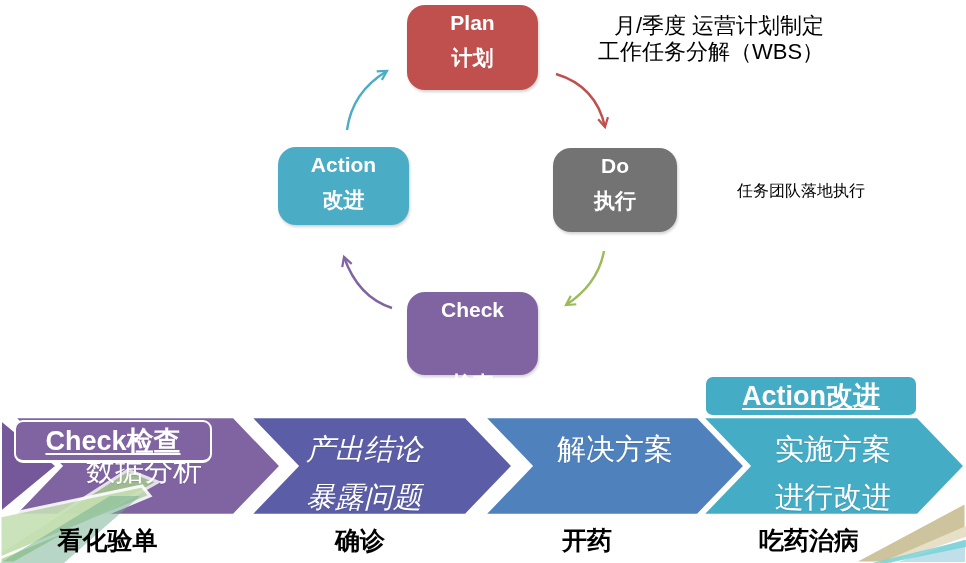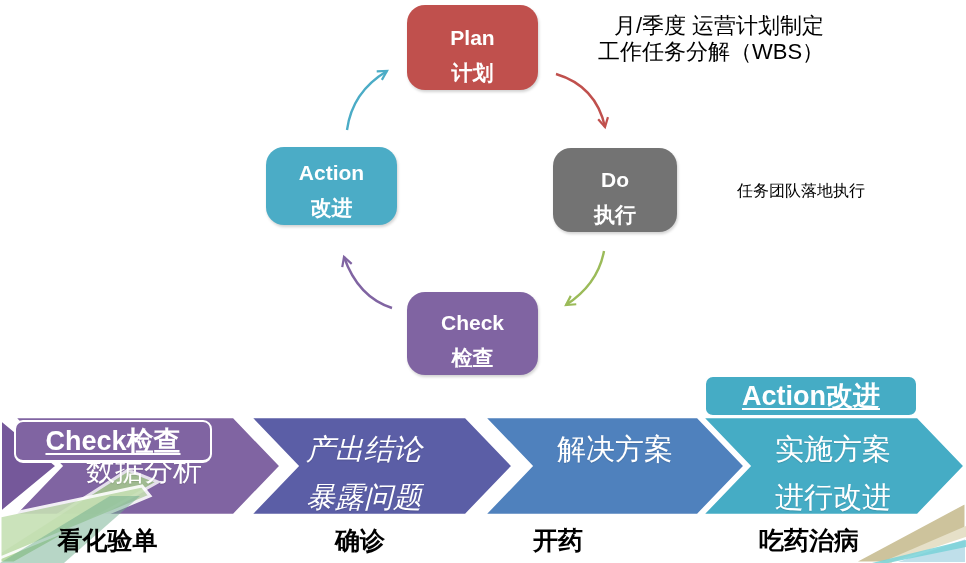--- a/index.html
+++ b/index.html
@@ -14,30 +14,30 @@
   }
   
   .pdca-box {
     position: absolute;
     border-radius: 18px;
     color: #ffffff;
     font-weight: bold;
     display: flex;
     flex-direction: column;
     align-items: center;
-    justify-content: flex-end;
+    justify-content: flex-start;
     text-align: center;
     box-shadow: 1px 2px 3px rgba(0,0,0,0.18);
     font-size: 21px;
     line-height: 35px;
   }
   #box-plan   { left: 407px; top: 5px;   width: 131px; height: 85px; }
   #box-do     { left: 553px; top: 148px; width: 124px; height: 84px; }
   #box-action { left: 266px; top: 147px; width: 131px; height: 78px; }
-  #box-check  { left: 407px; top: 292px; width: 131px; height: 83px; }
+  #box-check  { left: 407px; top: 292px; width: 131px; height: 83px; gap: 39px; }
 
   
   #cycle-arrows { position: absolute; left: 0; top: 0; width: 966px; height: 563px; pointer-events: none; }
 
   
   .annotation { position: absolute; color: #000000; font-weight: normal; white-space: nowrap; text-align: right; }
   #anno-plan { left: 598px; top: 13px; font-size: 22px; line-height: 26px; }
   #anno-do   { left: 737px; top: 181px; font-size: 16px; }
 
   
@@ -81,21 +81,21 @@
     position: absolute;
     top: 524px;
     color: #000000;
     font-size: 25px;
     font-weight: bold;
     text-align: center;
     z-index: 5;
   }
   #caption-1 { left: 15px;  width: 185px; }
   #caption-2 { left: 270px; width: 180px; }
-  #caption-3 { left: 468px; width: 180px; }
+  #caption-3 { left: 497px; width: 180px; }
   #caption-4 { left: 719px; width: 180px; }
 </style>
 </head>
 <body>
 
 <div id="canvas">
 
   <svg id="cycle-arrows" viewBox="0 0 966 563">
     <defs>
       <marker id="head-teal" markerUnits="userSpaceOnUse" markerWidth="26" markerHeight="26" refX="0" refY="0" orient="auto" viewBox="-13 -13 26 26">
@@ -118,21 +118,21 @@
   </svg>
 
   <div class="pdca-box" id="box-plan" style="background-color: rgb(192, 80, 77);">
     <div>Plan</div>
     <div>计划</div>
   </div>
   <div class="pdca-box" id="box-do" style="background-color: #737373;">
     <div>Do</div>
     <div>执行</div>
   </div>
-  <div class="pdca-box" id="box-action" style="background-color: rgb(75, 172, 198);">
+  <div class="pdca-box" id="box-action" style="background-color: rgb(75, 172, 198); margin-left: 12px;">
     <div>Action</div>
     <div>改进</div>
   </div>
   <div class="pdca-box" id="box-check" style="background-color: rgb(128, 100, 162);">
     <div>Check</div>
     <div>检查</div>
   </div>
 
   <div class="annotation" id="anno-plan">
     <div>月/季度 运营计划制定</div>

